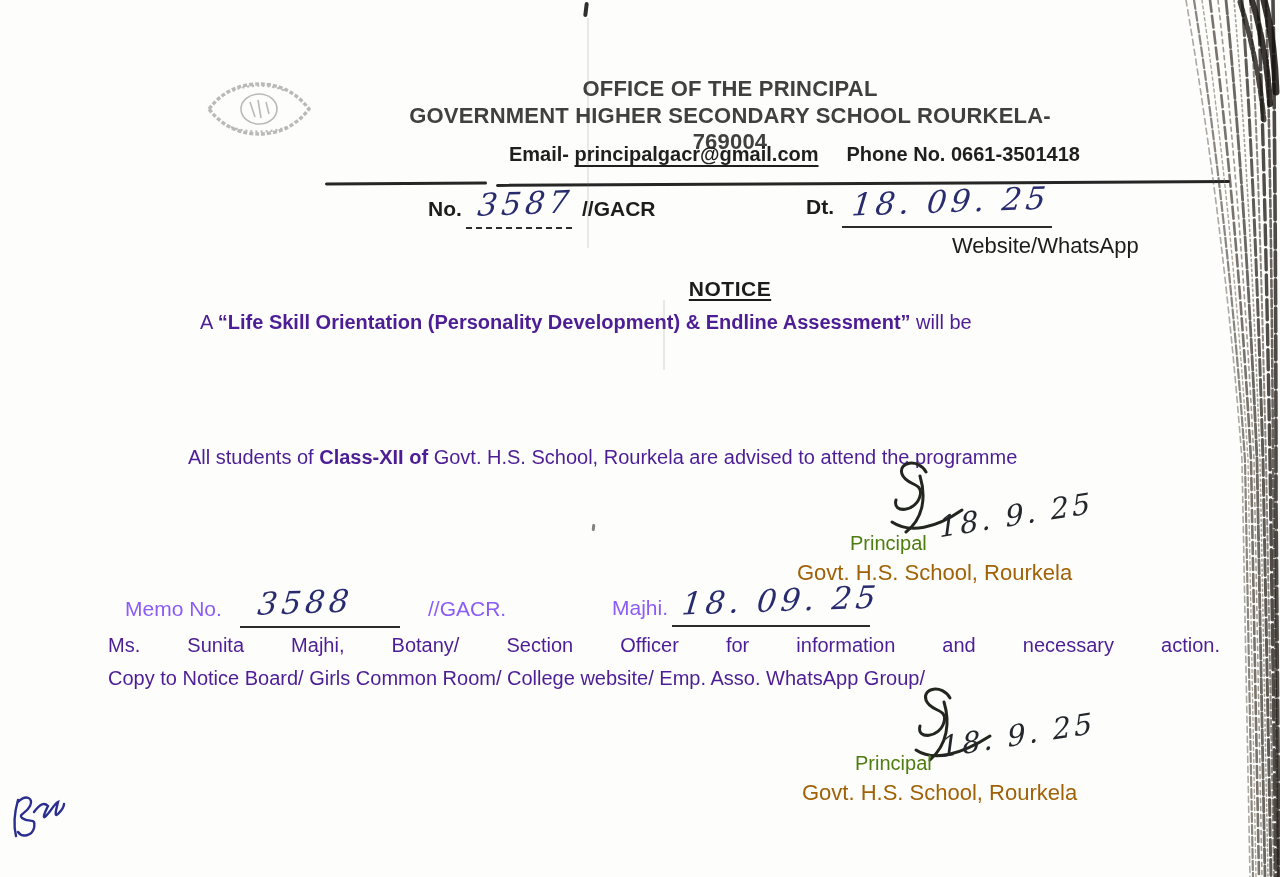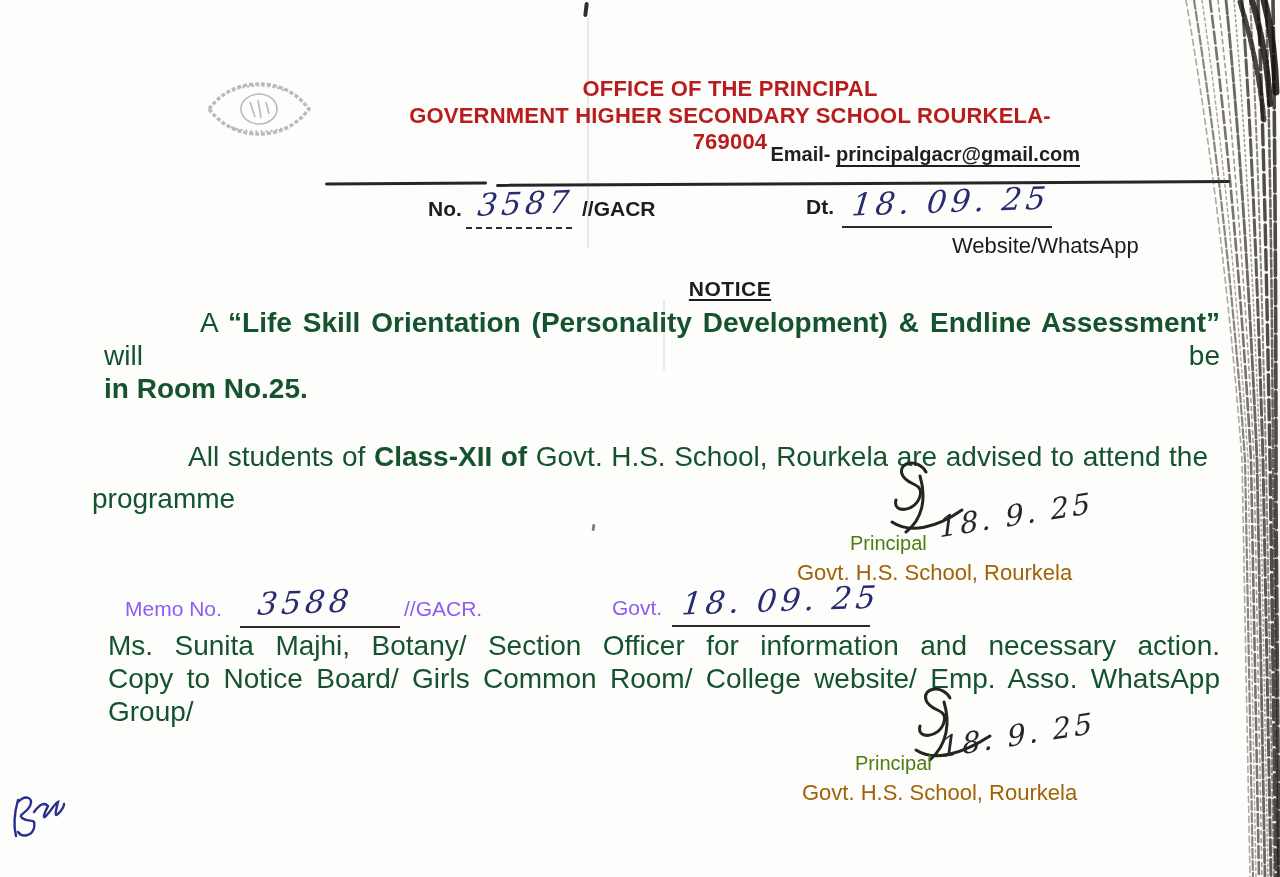--- a/index.html
+++ b/index.html
@@ -5,41 +5,41 @@
   html,body{margin:0;padding:0;}
   body{
     width:1280px;height:877px;position:relative;overflow:hidden;
     background:#fdfdfc;
     font-family:"Liberation Sans","DejaVu Sans",sans-serif;
     color:#1c1c1c;
   }
   .abs{position:absolute;}
   .b{font-weight:700;}
   
-  .hdr-line{left:380px;width:700px;text-align:center;font-weight:700;font-size:22px;letter-spacing:.2px;color:#b91c1c;}
+  .hdr-line{left:380px;width:700px;text-align:center;font-weight:700;font-size:22px;letter-spacing:.2px;color:#404040;}
   .contact-row{left:380px;width:700px;top:143px;display:flex;justify-content:flex-end;gap:28px;font-weight:700;font-size:20px;color:#1f1f1f;}
   .email-underline{text-decoration:underline;text-underline-offset:4px;}
   .rule{height:3px;background:#262626;top:182px;border-radius:2px;}
   
   .lbl{font-size:21px;color:#1d1d1d;text-align:right;}
   .hw-num{
     font-family:"DejaVu Serif","Liberation Serif",serif;font-style:italic;
     font-size:31px;color:#282c6e;letter-spacing:4px;
     transform:rotate(-2deg) skewX(-8deg);display:inline-block;white-space:nowrap;
   }
   .hw-date{
     font-family:"DejaVu Serif","Liberation Serif",serif;font-style:italic;
     font-size:29px;color:#23262b;letter-spacing:3px;
     transform:rotate(-9deg) skewX(-6deg);display:inline-block;white-space:nowrap;
   }
   .uline{border-bottom:2px solid #2c2c2c;}
   
   .notice-title{left:380px;width:700px;top:277px;text-align:center;font-size:21px;font-weight:700;letter-spacing:.5px;}
   .notice-title span{text-decoration:underline;text-underline-offset:3px;}
-  .para{font-size:28px;line-height:33px;color:#14532d;}
+  .para{font-size:20px;line-height:33px;color:#4c1d95;}
   .jline{text-align:justify;text-align-last:justify;}
   .jline:last-child{text-align-last:left;}
   .indent-first .jline:first-child{text-indent:96px;}
   .sig-title{font-size:20px;color:#4d7c0f;}
   .sig-org{font-size:22px;color:#a16207;margin-left:27px;}
   .memo-lbl{font-size:21px;color:#8b5cf6;}
   
   svg{display:block;}
   .crease{background:#6b6b6b;opacity:.14;width:2px;}
   .crease-dash{background:#2f2f2f;width:4px;height:15px;transform:rotate(7deg);border-radius:2px;}
@@ -58,20 +58,21 @@
 </svg>
 
 <div class="abs hdr-line" style="top:76px;">OFFICE OF THE PRINCIPAL</div>
 <div class="abs hdr-line" style="top:103px;">GOVERNMENT HIGHER SECONDARY SCHOOL ROURKELA-769004</div>
 
 <div class="abs contact-row">
   <span>
     <span>Email-</span>
     <span class="email-underline">principalgacr@gmail.com</span>
   </span>
+  <span>Phone No. 0661-3501418</span>
 </div>
 
 <div class="abs rule" style="left:325px;width:162px;transform:rotate(-.4deg);"></div>
 <div class="abs rule" style="left:496px;width:734px;transform:rotate(-.3deg);"></div>
 
 <div class="abs lbl b" style="left:428px;top:197px;">No.</div>
 <div class="abs hw-num" style="left:478px;top:185px;">3587</div>
 <div class="abs uline" style="left:466px;top:197px;width:106px;height:30px;border-bottom-style:dashed;"></div>
 <div class="abs lbl b" style="left:582px;top:197px;">//GACR</div>
 
@@ -80,44 +81,43 @@
 <div class="abs uline" style="left:842px;top:196px;width:210px;height:30px;"></div>
 
 <div class="abs" style="left:952px;top:233px;font-size:22px;">Website/WhatsApp</div>
 
 <div class="abs notice-title">
   <span>NOTICE</span>
 </div>
 
 <div class="abs para indent-first" style="left:104px;top:306px;width:1116px;">
     <div class="jline"><span>A </span><span class="b">“Life Skill Orientation (Personality Development) &amp; Endline Assessment”</span><span> will be</span></div>
-    <div class="jline"><span class="b">in Room No.25.</span></div>
   </div>
 
 <div class="abs para indent-first" style="left:92px;top:436px;width:1116px;line-height:42px;">
     <div class="jline"><span>All students of </span><span class="b">Class-XII of</span><span> Govt. H.S. School, Rourkela are advised to attend the programme</span></div>
   </div>
 
 <svg class="abs" style="left:862px;top:460px;" width="120" height="85" viewBox="0 0 120 85">
   <g fill="none" stroke="#22261f" stroke-width="3" stroke-linecap="round">
     <path d="M64 12 C56 -2 36 2 40 14 C44 26 62 22 58 36 C54 52 30 54 34 40"></path>
     <path d="M58 16 C64 36 62 58 44 72"></path>
     <path d="M30 62 C48 74 74 68 100 50"></path>
   </g>
 </svg>
 <div class="abs hw-date" style="left:938px;top:498px;">18. 9. 25</div>
 <div class="abs sig-title" style="left:850px;top:532px;">Principal</div>
 <div class="abs sig-org" style="left:770px;top:560px;">Govt. H.S. School, Rourkela</div>
 
 <div class="abs memo-lbl" style="left:125px;top:597px;">Memo No.</div>
 <div class="abs hw-num" style="left:258px;top:584px;">3588</div>
 <div class="abs uline" style="left:240px;top:596px;width:160px;height:30px;"></div>
-<div class="abs memo-lbl" style="left:404px;top:597px;">//GACR.</div>
+<div class="abs memo-lbl" style="left:428px;top:597px;">//GACR.</div>
 
-<div class="abs memo-lbl" style="left:612px;top:596px;">Govt.</div>
+<div class="abs memo-lbl" style="left:612px;top:596px;">Majhi.</div>
 <div class="abs hw-num" style="left:682px;top:582px;">18. 09. 25</div>
 <div class="abs uline" style="left:672px;top:595px;width:198px;height:30px;"></div>
 
 <div class="abs para" style="left:108px;top:629px;width:1112px;line-height:33px;">
     <div class="jline"><span>Ms. Sunita Majhi, Botany/ Section Officer for information and necessary action.</span></div>
     <div class="jline"><span>Copy to Notice Board/ Girls Common Room/ College website/ Emp. Asso. WhatsApp Group/</span></div>
   </div>
 
 <svg class="abs" style="left:888px;top:684px;" width="122" height="88" viewBox="0 0 122 88">
   <g fill="none" stroke="#22261f" stroke-width="3" stroke-linecap="round">

